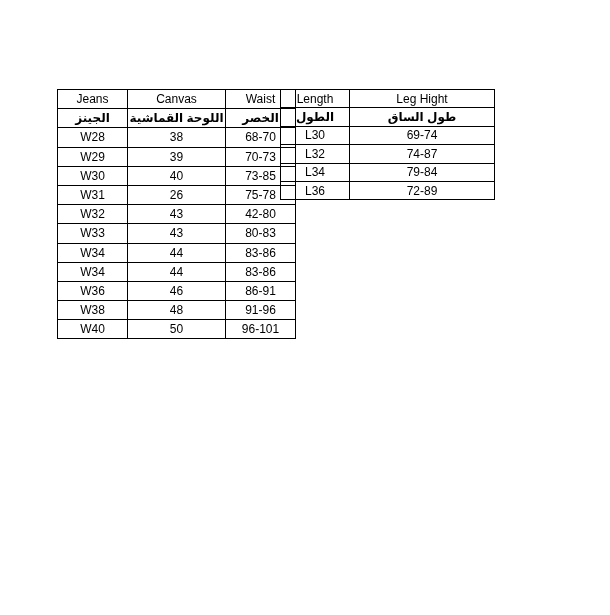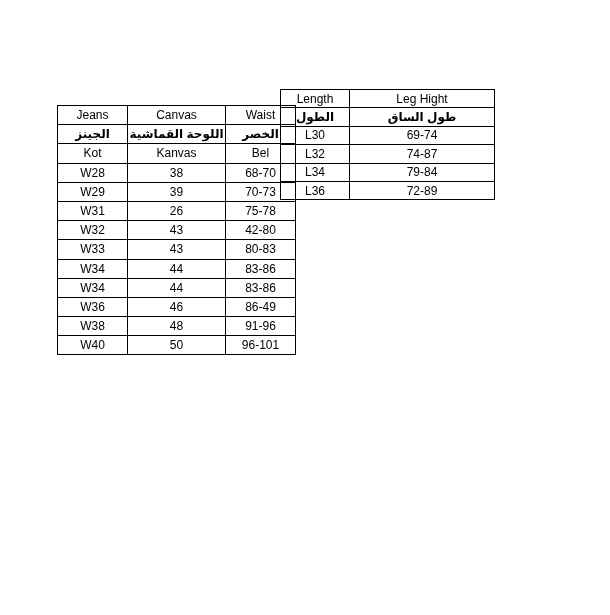--- a/index.html
+++ b/index.html
@@ -24,21 +24,21 @@
     vertical-align: middle;
     font-size: 12px;
     color: #000000;
     padding: 0;
     overflow: hidden;
     white-space: nowrap;
     line-height: 1;
   }
   .t-left {
     left: 57px;
-    top: 105px;
+    top: 89px;
     width: 238px;
   }
   .t-left td { height: 18.2px; }
   .t-right {
     left: 280px;
     top: 89px;
     width: 214px;
   }
   .t-right td { height: 17.4px; }
   .ar { direction: rtl; font-weight: bold; }
@@ -59,33 +59,33 @@
       <td>Jeans</td>
       <td>Canvas</td>
       <td>Waist</td>
     </tr>
     <tr>
       <td class="ar">الجينز</td>
       <td class="ar">اللوحة القماشية</td>
       <td class="ar">الخصر</td>
     </tr>
     <tr>
-      <td>Kot</td>
-      <td>Kanvas</td>
-      <td>Bel</td>
-    </tr>
-    <tr>
       <td>W28</td>
       <td>38</td>
       <td>68-70</td>
     </tr>
     <tr>
       <td>W29</td>
       <td>39</td>
       <td>70-73</td>
+    </tr>
+    <tr>
+      <td>W30</td>
+      <td>40</td>
+      <td>73-85</td>
     </tr>
     <tr>
       <td>W31</td>
       <td>26</td>
       <td>75-78</td>
     </tr>
     <tr>
       <td>W32</td>
       <td>43</td>
       <td>42-80</td>
@@ -101,21 +101,21 @@
       <td>83-86</td>
     </tr>
     <tr>
       <td>W34</td>
       <td>44</td>
       <td>83-86</td>
     </tr>
     <tr>
       <td>W36</td>
       <td>46</td>
-      <td>86-49</td>
+      <td>86-91</td>
     </tr>
     <tr>
       <td>W38</td>
       <td>48</td>
       <td>91-96</td>
     </tr>
     <tr>
       <td>W40</td>
       <td>50</td>
       <td>96-101</td>

